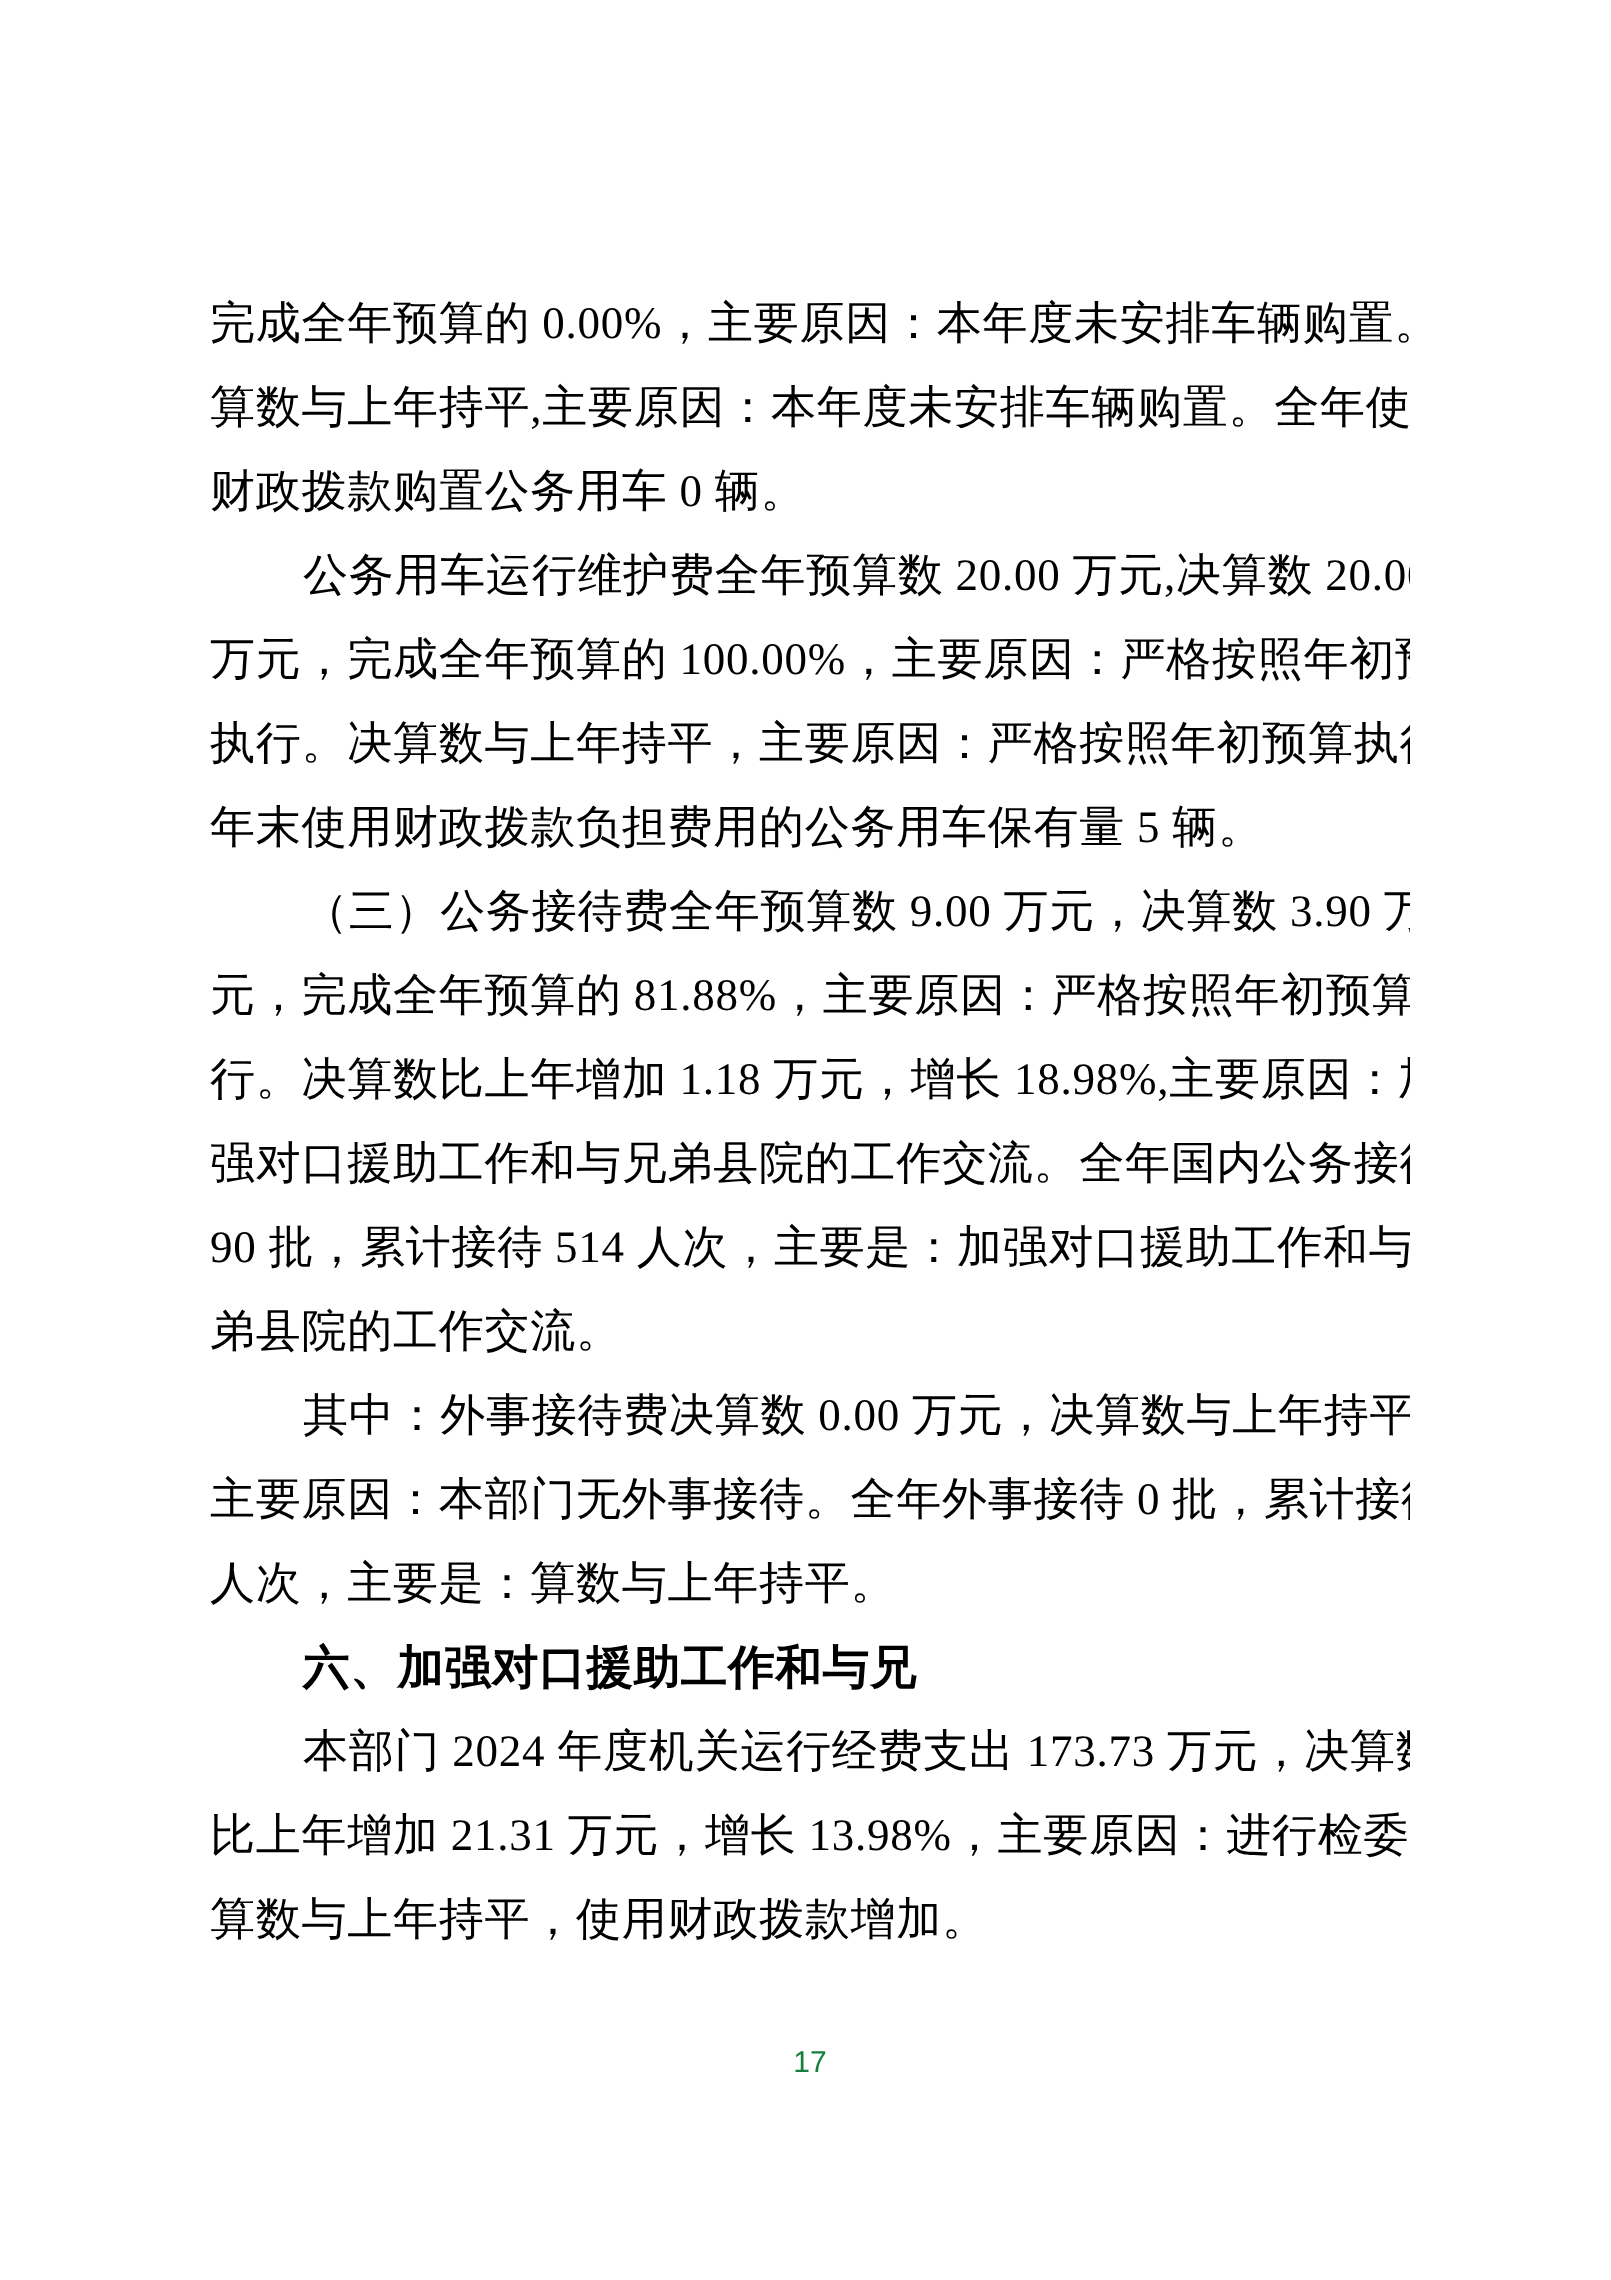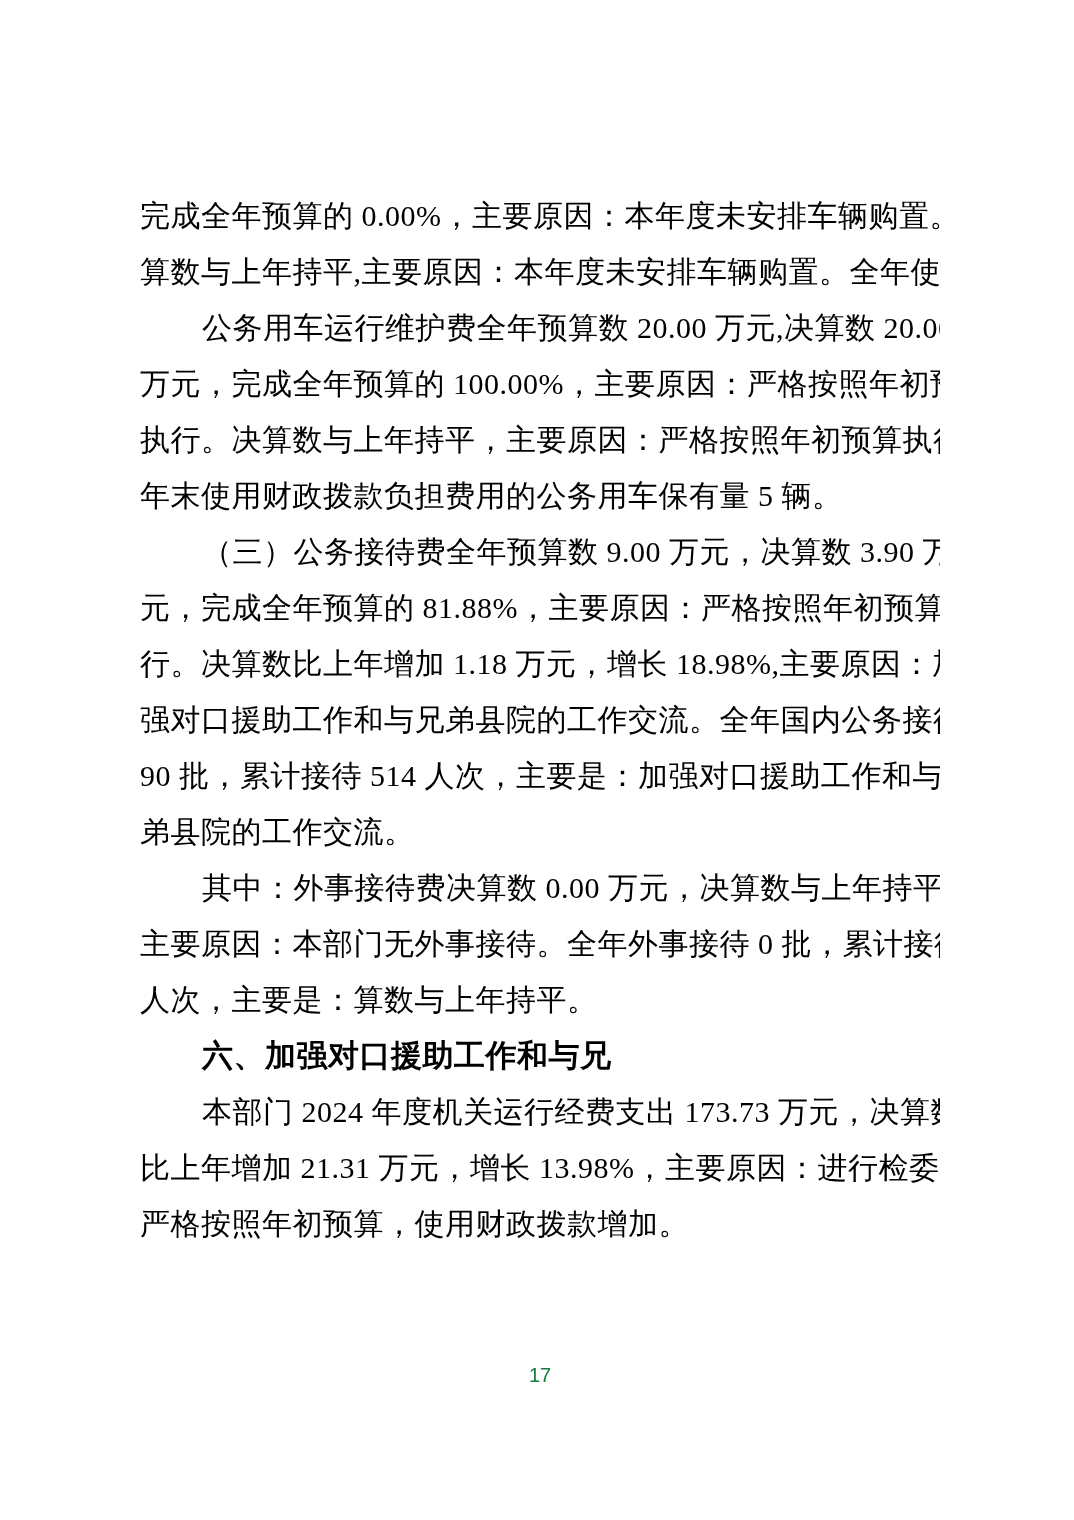--- a/index.html
+++ b/index.html
@@ -62,20 +62,21 @@
   }
 </style>
 </head>
 <body>
 
 <div class="page">
   <main class="content" id="document-body">
       <div class="paragraph">
         <div class="line">完成全年预算的 0.00%，主要原因：本年度未安排车辆购置。决</div>
         <div class="line">算数与上年持平,主要原因：本年度未安排车辆购置。全年使用</div>
+        <div class="line last">财政拨款购置公务用车 0 辆。</div>
       </div>
       <div class="paragraph">
         <div class="line indent">公务用车运行维护费全年预算数 20.00 万元,决算数 20.00</div>
         <div class="line">万元，完成全年预算的 100.00%，主要原因：严格按照年初预算</div>
         <div class="line">执行。决算数与上年持平，主要原因：严格按照年初预算执行。</div>
         <div class="line last">年末使用财政拨款负担费用的公务用车保有量 5 辆。</div>
       </div>
       <div class="paragraph">
         <div class="line indent">（三）公务接待费全年预算数 9.00 万元，决算数 3.90 万</div>
         <div class="line">元，完成全年预算的 81.88%，主要原因：严格按照年初预算执</div>
@@ -88,17 +89,17 @@
         <div class="line indent">其中：外事接待费决算数 0.00 万元，决算数与上年持平，</div>
         <div class="line">主要原因：本部门无外事接待。全年外事接待 0 批，累计接待 0</div>
         <div class="line last">人次，主要是：算数与上年持平。</div>
       </div>
       <div class="paragraph heading">
         <div class="line indent last">六、加强对口援助工作和与兄</div>
       </div>
       <div class="paragraph">
         <div class="line indent">本部门 2024 年度机关运行经费支出 173.73 万元，决算数</div>
         <div class="line">比上年增加 21.31 万元，增长 13.98%，主要原因：进行检委会</div>
-        <div class="line last">严格按照年初预算，使用财政拨款增加。</div>
+        <div class="line last">算数与上年持平，使用财政拨款增加。</div>
       </div>
     </main>
   <footer class="page-number">17</footer>
 </div>
 
 </body></html>

